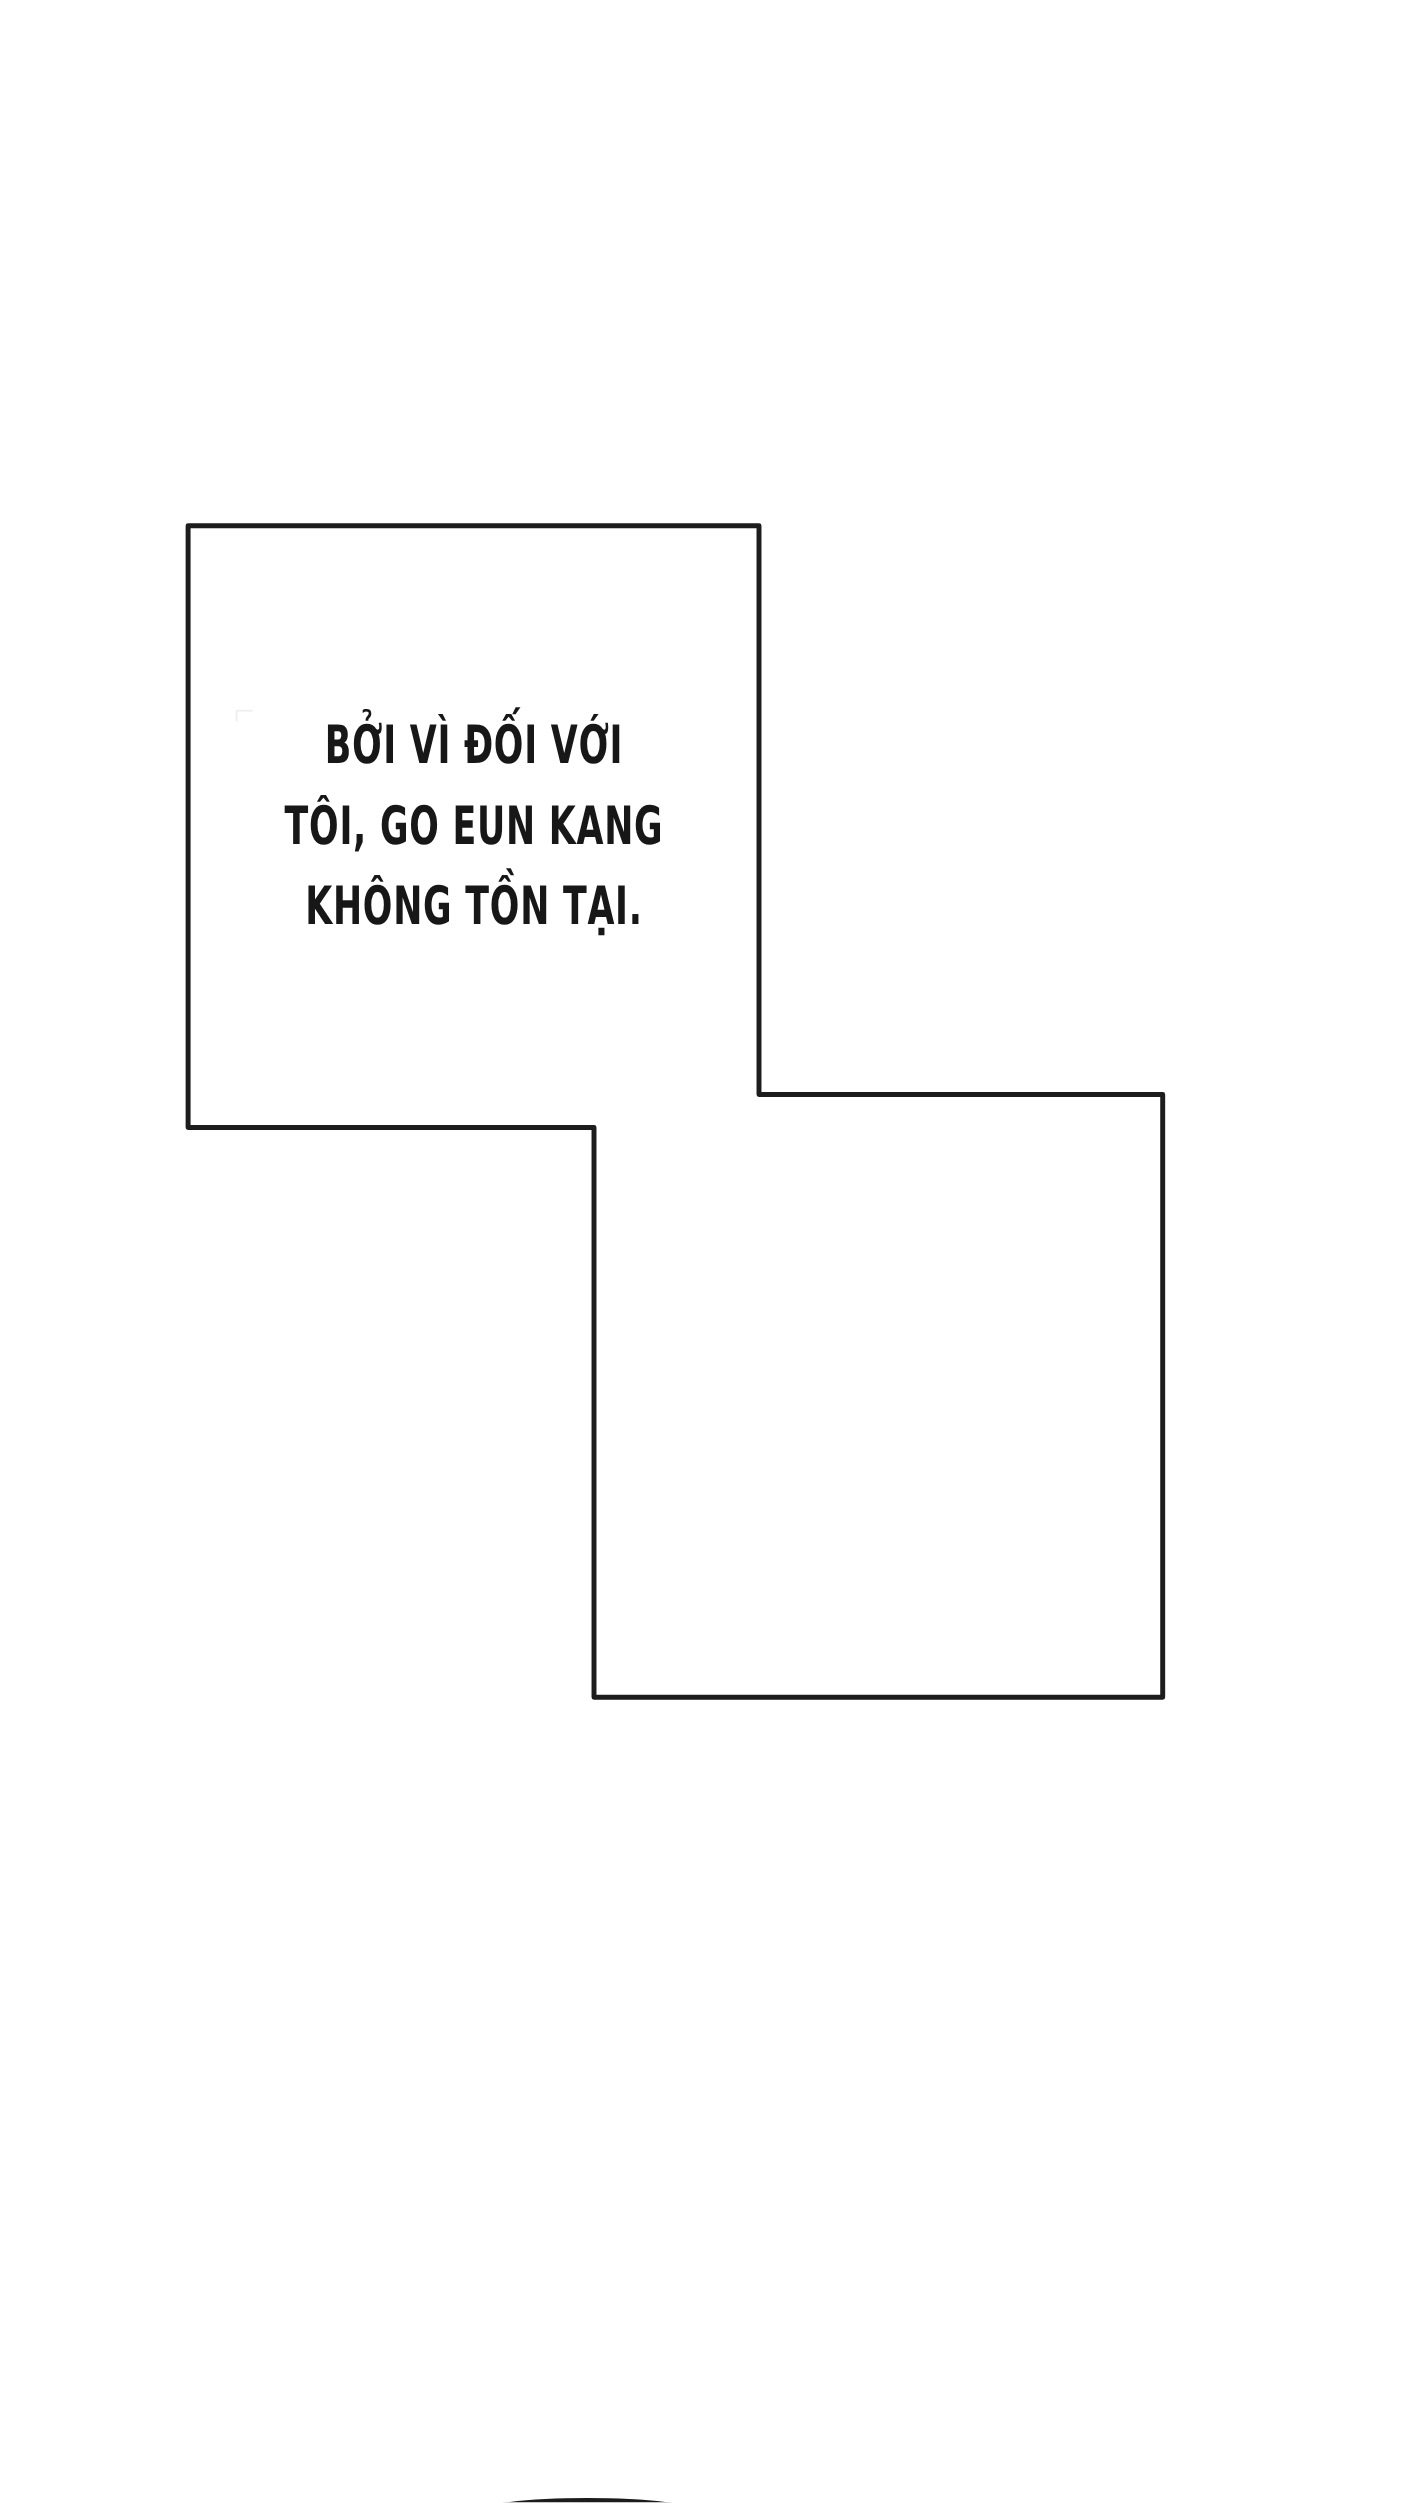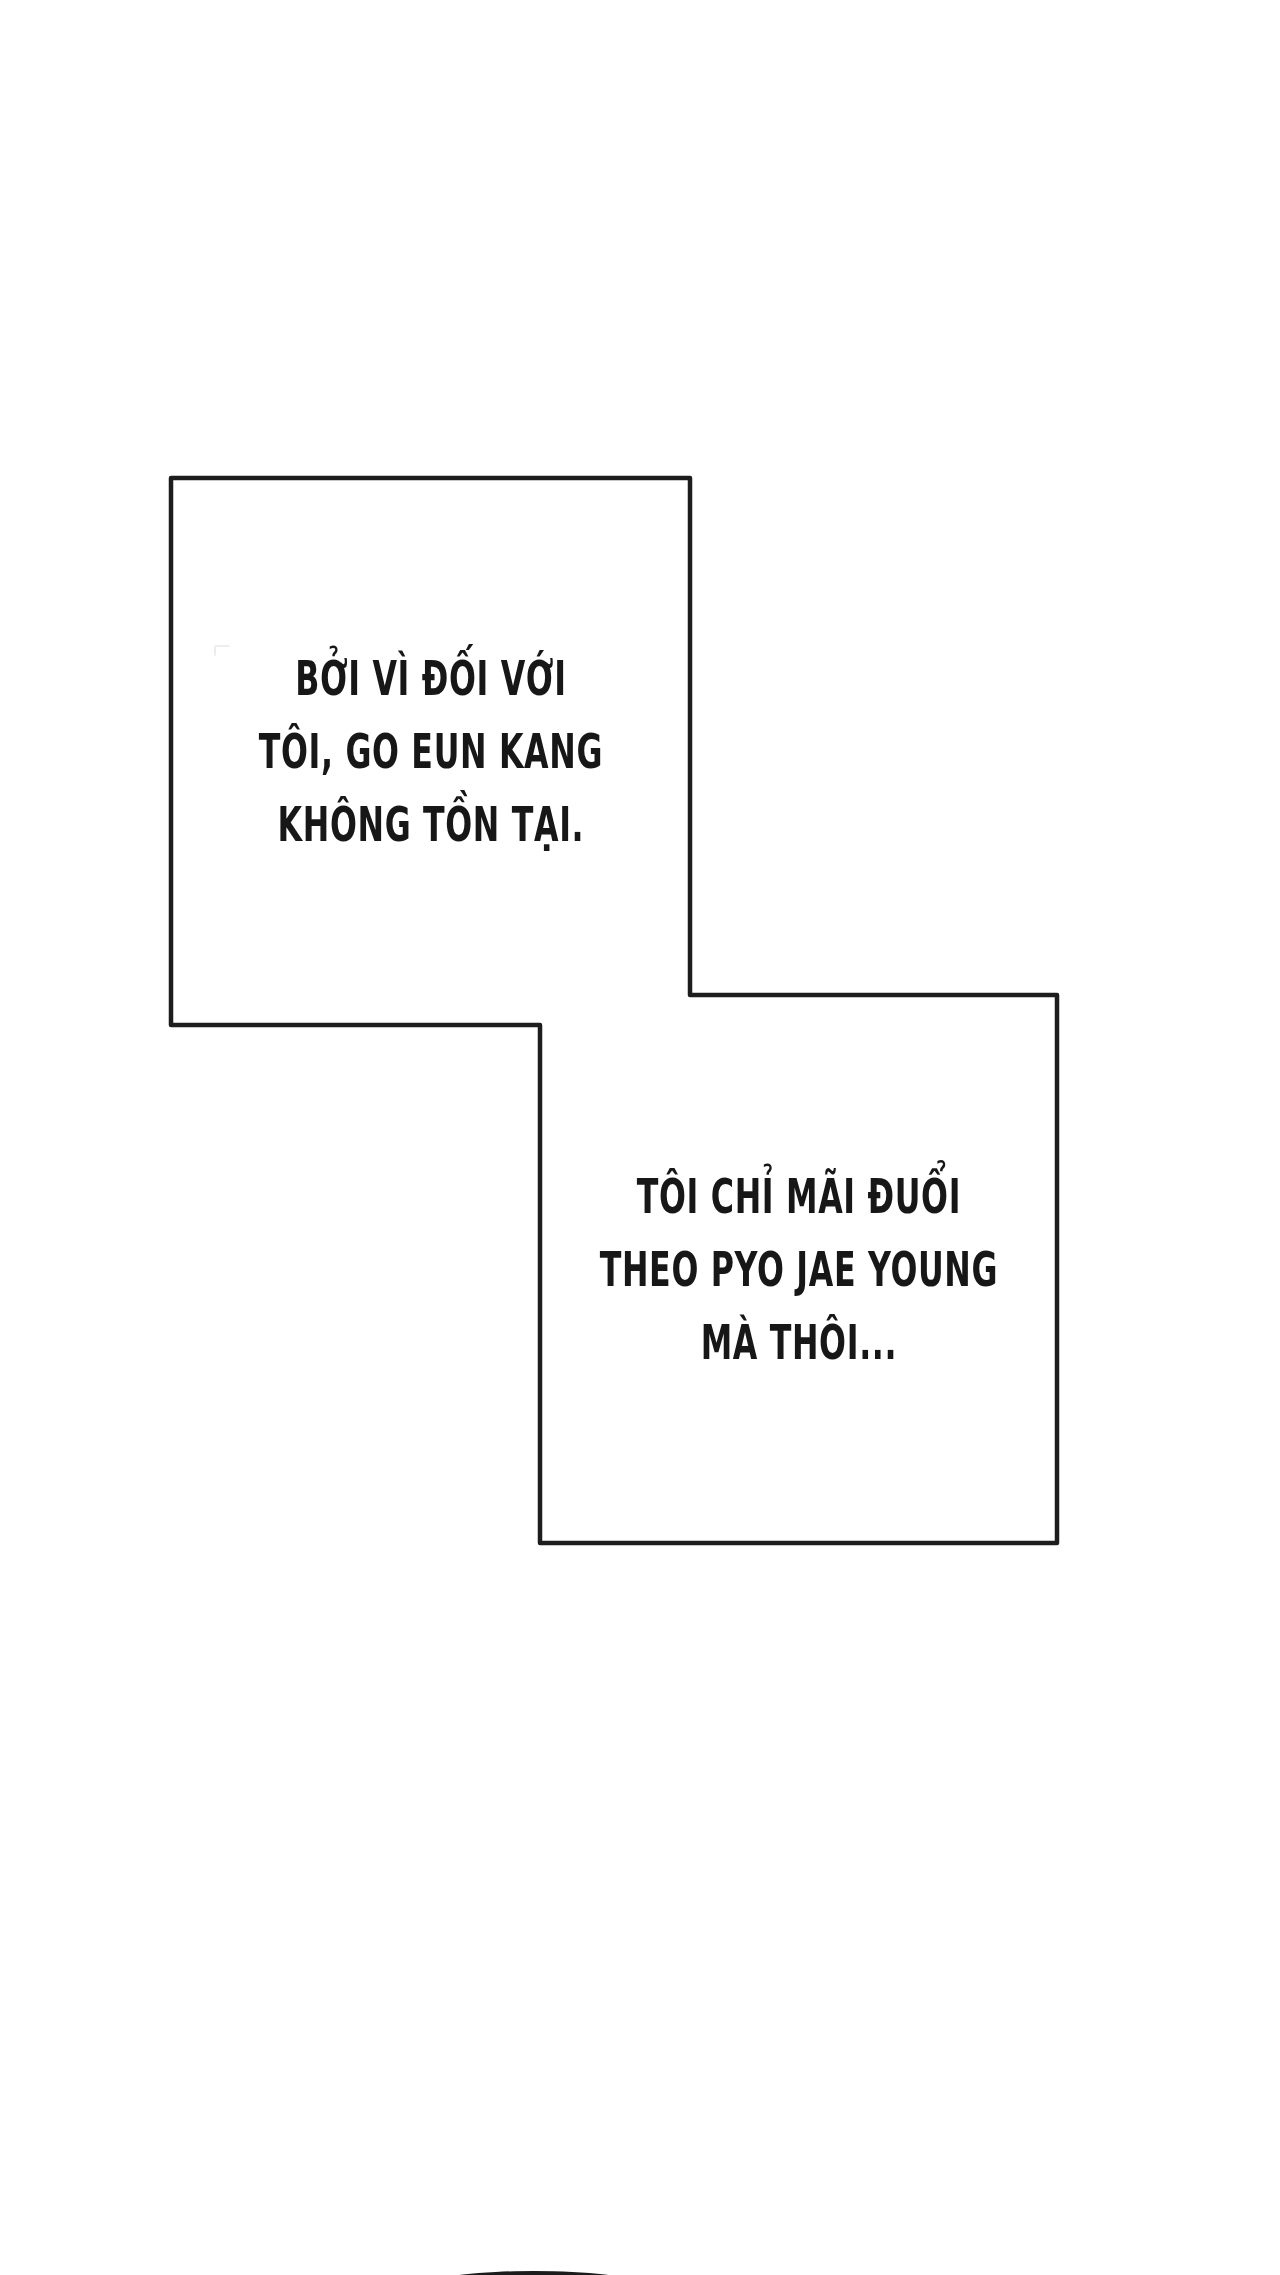--- a/index.html
+++ b/index.html
@@ -63,25 +63,18 @@
   </svg>
 
   <div class="textbox box1">
     <div class="lines">
       <div>BỞI VÌ ĐỐI VỚI</div>
       <div>TÔI, GO EUN KANG</div>
       <div>KHÔNG TỒN TẠI.</div>
     </div>
   </div>
 
-  <div class="textbox box2">
-    <div class="lines">
-      <div>TÔI CHỈ MÃI ĐUỔI</div>
-      <div>THEO PYO JAE YOUNG</div>
-      <div>MÀ THÔI...</div>
-    </div>
-  </div>
 
   <div class="smudge"></div>
 
   <div class="bottom-peek"></div>
 
 </div>
 
 </body></html>

